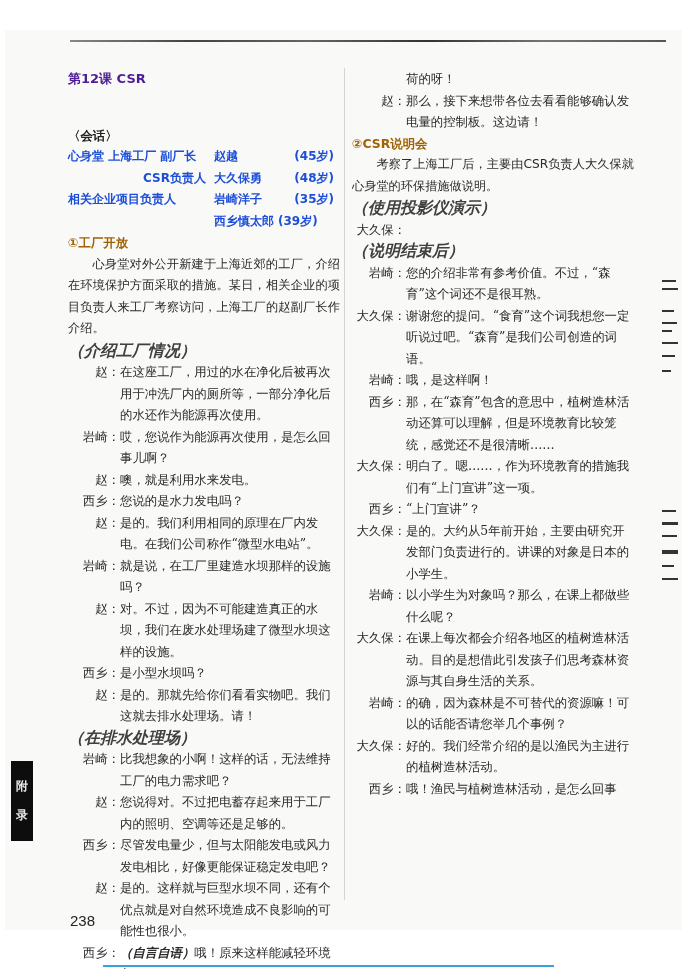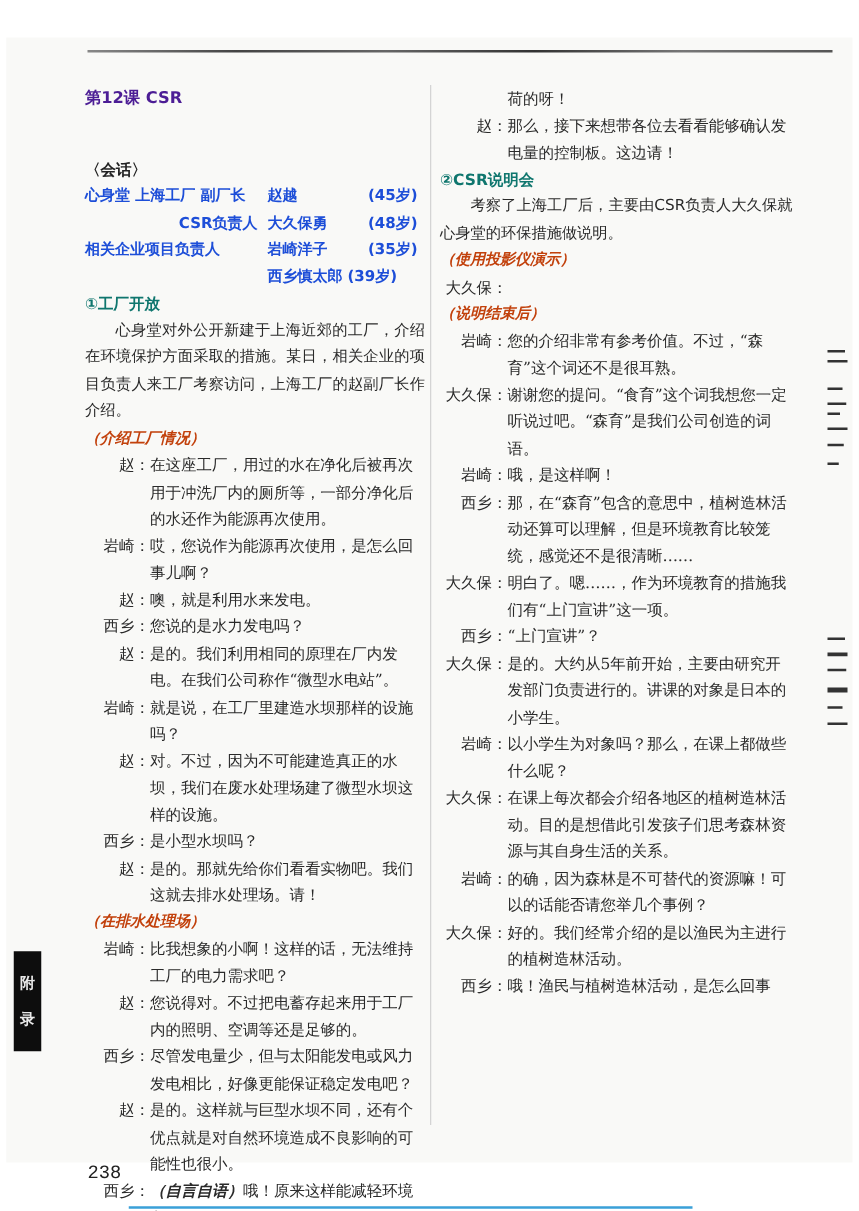--- a/index.html
+++ b/index.html
@@ -26,30 +26,30 @@
     position:absolute; left:344px; top:68px; width:1px; height:832px;
     background:#d4d4d4;
   }
   .heading { font-family:"DejaVu Sans", sans-serif; font-weight:bold; font-size:13px; color:#4c1d95; }
   .sub { font-family:"DejaVu Sans", sans-serif; font-weight:bold; font-size:12.4px; color:#222;margin-top:35px; }
   .cast-row { display:flex; font-family:"DejaVu Sans", sans-serif; font-weight:bold; font-size:12px; color:#1d4ed8; }
   .cast-role { width:146px; text-align:right; padding-right:8px; box-sizing:border-box; }
   .cast-role.left { text-align:left; }
   .cast-name { width:64px; }
   .cast-age { width:56px; text-align:right; }
-  .section { font-family:"DejaVu Sans", sans-serif; font-weight:bold; font-size:12.4px; color:#0f766e; }
+  .section { font-family:"DejaVu Sans", sans-serif; font-weight:bold; font-size:12.4px; color:#a16207; }
   .para { font-family:"DejaVu Sans", sans-serif; font-weight:normal; font-size:12.2px; color:#2a2a2a; text-indent:2em; text-align:justify; }
-  .stage { font-family:"DejaVu Sans", sans-serif; font-weight:bold; font-style:italic; font-size:12px; color:#c2410c; }
+  .stage { font-family:"DejaVu Sans", sans-serif; font-weight:bold; font-style:italic; font-size:16px; color:#404040; }
   .line { display:flex; }
   .spk { flex:0 0 auto; text-align:right; white-space:nowrap; }
   .col-left .spk { width:52px; }
   .col-right .spk { width:54px; }
   .txt { flex:1 1 auto; }
   .inline-stage { font-family:"DejaVu Sans", sans-serif; font-weight:bold; font-style:italic; }
-  .page-num { position:absolute; left:70px; top:912px; font-family:Liberation Mono, monospace; font-size:15px; color:#222;margin-top:18px; }
+  .page-num { position:absolute; left:70px; top:912px; font-family:Liberation Sans, sans-serif; font-size:15px; color:#222; }
   .side-tab {
     position:absolute; left:11px; top:761px; width:22px; height:80px;
     background:#0d0d0d; color:#e8e8e8;
     font-family:"DejaVu Sans", sans-serif; font-weight:bold; font-size:12px;
     display:flex; flex-direction:column; align-items:center; justify-content:center; gap:12px;
   }
   .bottom-rule { position:absolute; left:103px; top:965px; width:451px; height:2px; background:#3aa0d8; }
   .edge-noise { position:absolute; left:662px; top:260px; width:22px; height:340px; }
   .edge-noise span { position:absolute; left:0; height:2px; background:#333; }
 </style>

